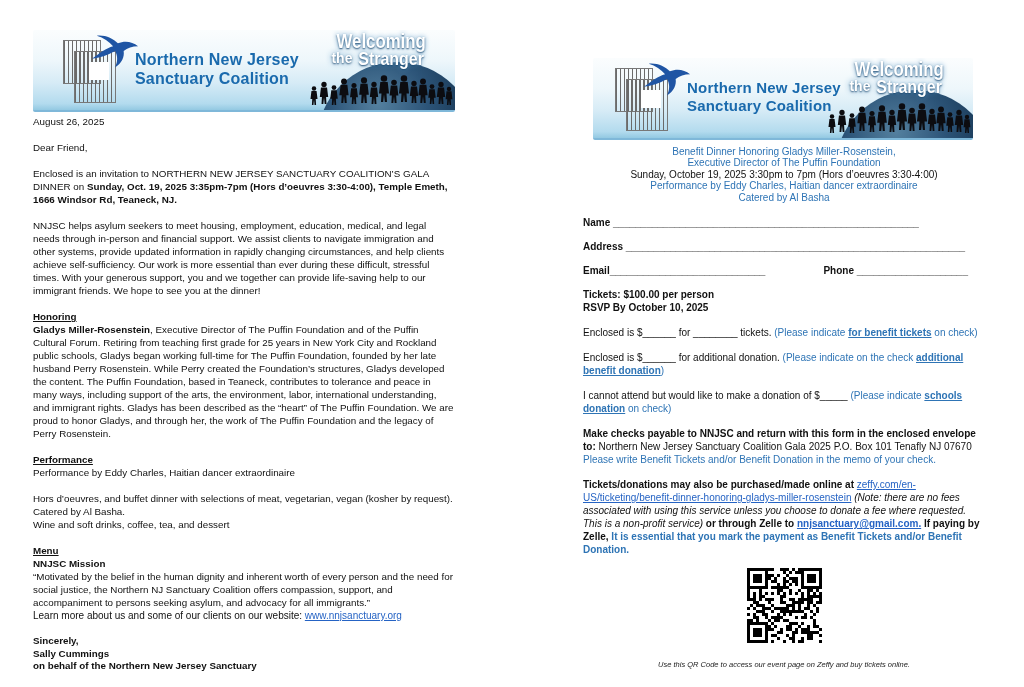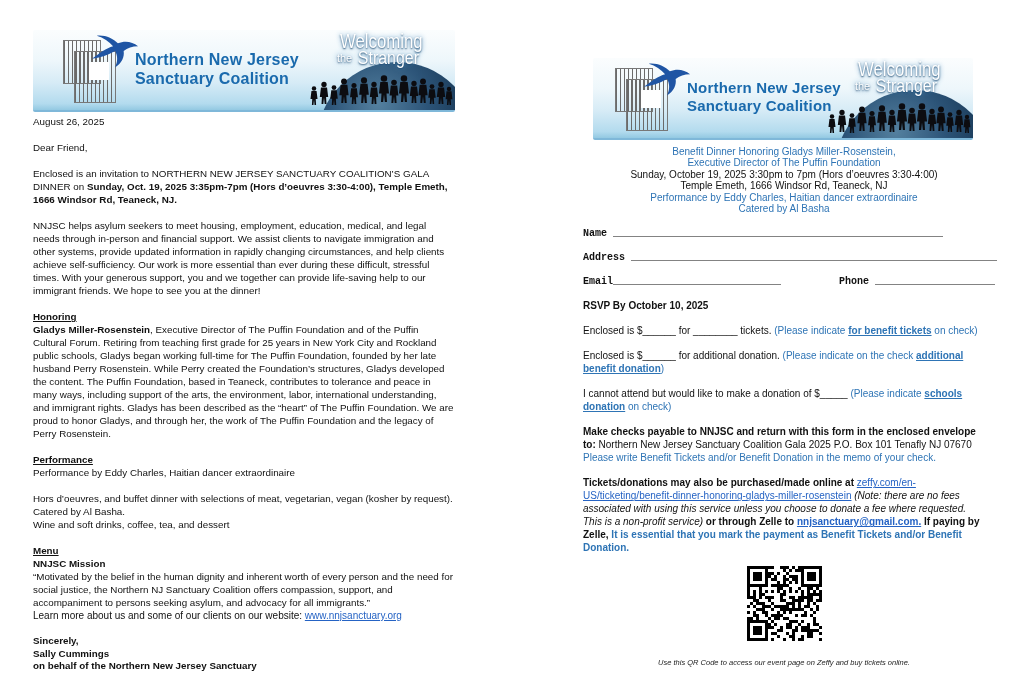--- a/index.html
+++ b/index.html
@@ -24,41 +24,41 @@
   .cage .p2{left:11px;top:13px;width:40px;height:50px;}
   .cage .hole{position:absolute;left:26px;top:24px;width:20px;height:18px;background:#ffffff;}
   .bird{position:absolute;left:27px;top:-6px;width:50px;height:40px;}
   .logo-text{position:absolute;left:102px;top:20px;color:#1a6aad;font-weight:bold;
     font-size:16px;line-height:19px;letter-spacing:.2px;white-space:nowrap;}
   .banner.rp .logo-text{left:94px;top:21px;font-size:15px;line-height:18px;}
   .wts{position:absolute;right:0;top:0;width:148px;height:100%;overflow:hidden;}
   .globe{position:absolute;right:-22px;top:32px;width:160px;height:160px;border-radius:50%;
     background:radial-gradient(circle at 38% 26%,#54809f 0%,#2c5478 32%,#13304c 66%,#0a1f35 100%);}
   .people{position:absolute;bottom:1px;left:0;width:100%;}
-  .wts-text{position:absolute;top:3px;left:0;width:100%;text-align:center;color:#fff;font-weight:normal;
+  .wts-text{position:absolute;top:3px;left:0;width:100%;text-align:center;color:#fff;font-weight:bold;
     text-shadow:0 1px 2px rgba(22,66,105,.9),0 0 6px rgba(96,156,200,.95);line-height:16px;}
   .wts-text .l1{display:inline-block;font-size:20px;transform:scaleX(.84);}
   .wts-text .l2{display:block;margin-top:-1px;}
-  .wts-text .the{font-size:11px;vertical-align:2px;}
+  .wts-text .the{font-size:14px;vertical-align:2px;}
   .wts-text .strv{display:inline-block;font-size:19px;transform:scaleX(.84);}
 
   
   .letter{margin-top:3px;font-size:9.8px;line-height:13px;}
   .par{margin:0 0 13px 0;}
   .par.tight{margin-bottom:0;}
   .hd{font-weight:bold;text-decoration:underline;margin-bottom:0;}
   .hd2{font-weight:bold;margin-bottom:0;}
   .sign div{font-weight:bold;line-height:12.5px;}
 
   
   .rtitle{margin-top:6px;}
   .rtitle div{text-align:center;font-weight:normal;font-size:10px;line-height:11.4px;}
   .blue{color:#2e74b5;}
   .rbody{font-size:10px;line-height:13px;margin-top:13px;}
-  .fline{font-weight:bold;margin-bottom:11px;white-space:nowrap;font-family:Liberation Mono, monospace;}
+  .fline{font-weight:bold;margin-bottom:11px;white-space:nowrap;}
   .rpar{margin:0 0 12px 0;}
   .rpar.m0{margin-bottom:0;}
   .qr-wrap{text-align:center;margin-top:6px;}
   .qr-caption{text-align:center;font-style:italic;font-size:7.5px;color:#222;margin-top:12px;margin-bottom:12px;}
 
   
   .rs-b{font-weight:bold;}
   .rs-u{text-decoration:underline;}
   .rs-i{font-style:italic;}
   .rs-blue{color:#2e74b5;}
@@ -188,30 +188,30 @@
           <span class="l1">Welcoming</span>
           <span class="l2"><span class="the">the</span><span class="strv">Stranger</span></span>
         </div>
       </div>
     </div>
 
     <div class="rtitle">
       <div class="blue">Benefit Dinner Honoring Gladys Miller-Rosenstein,</div>
       <div class="blue">Executive Director of The Puffin Foundation</div>
       <div>Sunday, October 19, 2025 3:30pm to 7pm (Hors d’oeuvres 3:30-4:00)</div>
-      <div>Temple Emeth, 1666 Windsor Rd, Teaneck, NJ</div>
       <div class="blue">Performance by Eddy Charles, Haitian dancer extraordinaire</div>
       <div class="blue">Catered by Al Basha</div>
     </div>
 
     <div class="rbody">
       <div class="fline"><span class="rs-b">Name </span><span class="rs-b">_______________________________________________________</span></div>
       <div class="fline"><span class="rs-b">Address </span><span class="rs-b">_____________________________________________________________</span></div>
       <div class="fline"><span class="rs-b">Email</span><span class="rs-b">____________________________</span><span class="rs-gap"></span><span class="rs-b">Phone </span><span class="rs-b">____________________</span></div>
 
+      <div class="rpar m0" style="font-weight:bold">Tickets: $100.00 per person</div>
       <div class="rpar" style="font-weight:bold">RSVP By October 10, 2025</div>
 
       <div class="rpar"><span>Enclosed is $______ for ________ tickets. </span><span class="rs-sm rs-blue">(Please indicate </span><span class="rs-sm rs-blue rs-b rs-u">for benefit tickets</span><span class="rs-sm rs-blue"> on check)</span></div>
       <div class="rpar"><span>Enclosed is $______ for additional donation. </span><span class="rs-sm rs-blue">(Please indicate on the check </span><span class="rs-sm rs-blue rs-b rs-u">additional benefit donation</span><span class="rs-sm rs-blue">)</span></div>
       <div class="rpar"><span>I cannot attend but would like to make a donation of $_____ </span><span class="rs-sm rs-blue">(Please indicate </span><span class="rs-sm rs-blue rs-b rs-u">schools donation</span><span class="rs-sm rs-blue"> on check)</span></div>
 
       <div class="rpar m0"><span class="rs-b">Make checks payable to NNJSC and return with this form in the enclosed envelope to:</span><span> Northern New Jersey Sanctuary Coalition Gala 2025 P.O. Box 101 Tenafly NJ 07670</span></div>
       <div class="rpar"><span class="rs-blue">Please write Benefit Tickets and/or Benefit Donation in the memo of your check.</span></div>
 
       <div class="rpar"><span class="rs-b">Tickets/donations may also be purchased/made online at </span><span class="rs-link">zeffy.com/en-US/ticketing/benefit-dinner-honoring-gladys-miller-rosenstein</span><span> </span><span class="rs-i">(Note: there are no fees associated with using this service unless you choose to donate a fee where requested. This is a non-profit service)</span><span> </span><span class="rs-b">or through Zelle to </span><span class="rs-link rs-b">nnjsanctuary@gmail.com.</span><span> </span><span class="rs-b">If paying by Zelle, </span><span class="rs-b rs-blue">It is essential that you mark the payment as Benefit Tickets and/or Benefit Donation.</span></div>

